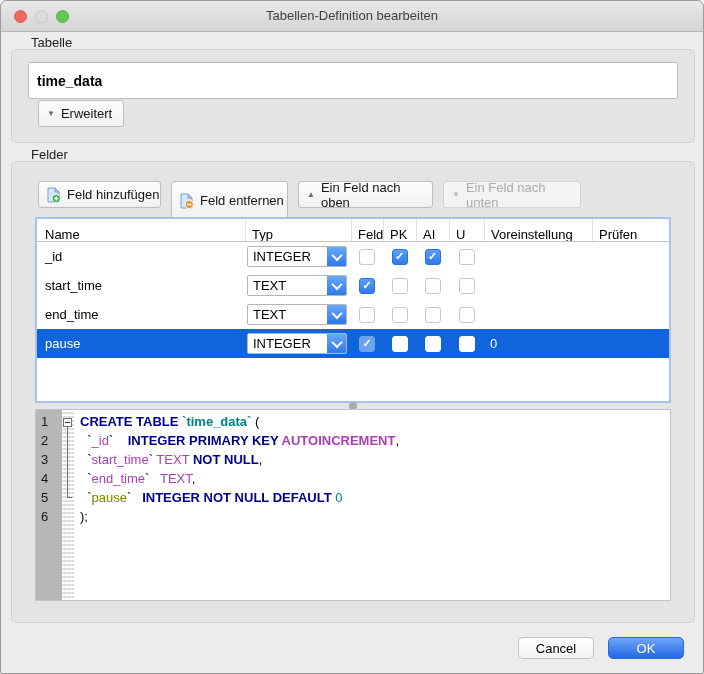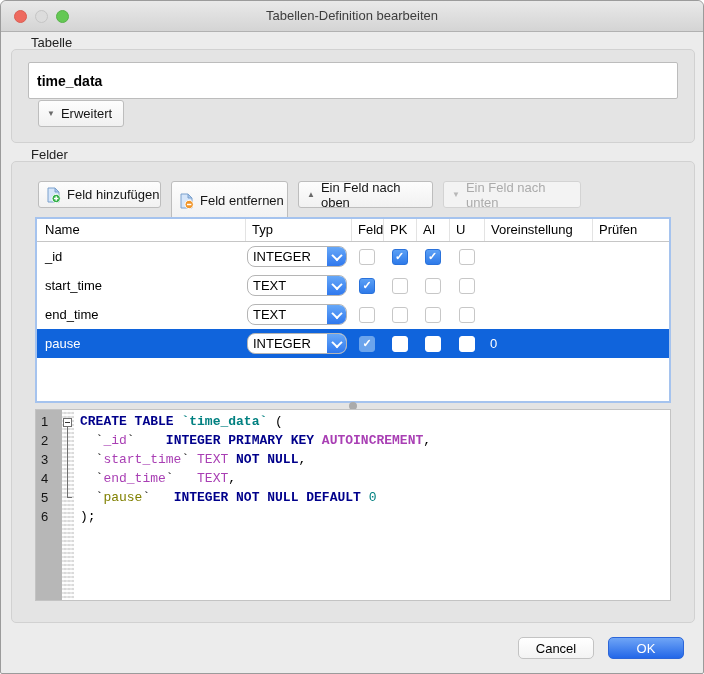--- a/index.html
+++ b/index.html
@@ -34,33 +34,33 @@
   #btn-remove{left:170px;top:180px;width:117px;height:39px;}
   #btn-up{left:297px;top:180px;width:135px;height:27px;}
   #btn-down{left:442px;top:180px;width:138px;height:27px;color:#ababab;border-color:#d3d3d3;background:#f3f3f3;}
   .tri{font-size:8px;color:#6a6a6a;margin:0 6px 0 8px;}
   .tri.dim{color:#b8b8b8;}
 
   
   #fields-table{position:absolute;left:34px;top:216px;width:636px;height:186px;box-sizing:border-box;background:#fff;border:2px solid #a5c3ee;overflow:hidden;}
   .grid{display:grid;grid-template-columns:208px 106px 32px 33px 33px 35px 108px 1fr;}
   .hrow{height:22px;border-bottom:1px solid #c6c6c6;background:#fff;}
-  .hcell{font-size:13px;color:#000;box-sizing:border-box;padding:3px 0 0 6px;overflow:hidden;white-space:nowrap;border-left:1px solid #e3e3e3;}
+  .hcell{font-size:13px;color:#000;box-sizing:border-box;padding:8px 0 0 6px;overflow:hidden;white-space:nowrap;border-left:1px solid #e3e3e3;}
   .hcell:first-child{border-left:none;padding-left:8px;}
   .trow{height:29px;}
   .trow .cell{display:flex;align-items:center;height:100%;box-sizing:border-box;font-size:13px;color:#000;overflow:hidden;}
   .name-cell{padding-left:8px;}
   .typ-cell{padding-left:2px;}
   .cb-cell{justify-content:center;}
   .def-cell{padding-left:6px;}
   .trow.selected{background:#1064dc;}
   .trow.selected .cell{color:#fff;}
 
   
-  .combo{display:flex;width:100px;height:21px;box-sizing:border-box;background:#fff;border:1px solid #b5b5b5;border-radius:8px;overflow:hidden;}
+  .combo{display:flex;width:100px;height:21px;box-sizing:border-box;background:#fff;border:1px solid #b5b5b5;border-radius:2px;overflow:hidden;}
   .combo-text{flex:1;font-size:13px;color:#000;padding:2px 0 0 5px;white-space:nowrap;overflow:hidden;}
   .combo-btn{width:19px;background:linear-gradient(#67a8f8,#2f78ee);display:flex;align-items:center;justify-content:center;}
   .chev{width:6px;height:6px;border-right:2px solid #fff;border-bottom:2px solid #fff;transform:rotate(45deg) translate(-1px,-1px);}
 
   
   .checkbox{width:16px;height:16px;box-sizing:border-box;border-radius:3px;background:#fff;border:1px solid #c7c7c7;display:flex;align-items:center;justify-content:center;}
   .checkbox.checked{background:linear-gradient(#5ba0f5,#2e7ae9);border-color:#2a72db;}
   .checkbox.checked::after{content:"✓";color:#fff;font-size:11px;font-weight:bold;line-height:1;}
   .trow.selected .checkbox{border-color:#fff;}
   .trow.selected .checkbox.checked{background:#6ba4ec;border-color:#6ba4ec;}
@@ -70,21 +70,21 @@
 
   
   #sql-editor{position:absolute;left:34px;top:408px;width:636px;height:192px;box-sizing:border-box;border:1px solid #c3c3c3;background:#fff;display:flex;overflow:hidden;}
   .gutter{width:26px;background:#b7b7b7;padding-top:2px;box-sizing:border-box;}
   .gutter .ln{height:19px;line-height:19px;font-size:13px;color:#141414;padding-left:5px;}
   .foldcol{width:12px;position:relative;background:#f1f1f1;background-image:repeating-linear-gradient(0deg,rgba(255,255,255,.9) 0 2px,rgba(210,210,210,.5) 2px 4px),repeating-linear-gradient(90deg,rgba(255,255,255,.4) 0 2px,rgba(205,205,205,.4) 2px 4px);}
   .fold-box{position:absolute;left:1px;top:8px;width:9px;height:9px;box-sizing:border-box;background:#fff;border:1px solid #6f6f6f;}
   .fold-box::after{content:"";position:absolute;left:1px;top:3px;width:5px;height:1px;background:#333;}
   .fold-line{position:absolute;left:5px;top:17px;width:1px;height:70px;background:#6f6f6f;}
   .fold-foot{position:absolute;left:5px;top:87px;width:5px;height:1px;background:#6f6f6f;}
-  .code{flex:1;padding:2px 0 0 6px;font-family:Liberation Mono, monospace;font-size:13px;white-space:pre;}
+  .code{flex:1;padding:2px 0 0 6px;font-family:Liberation Sans, sans-serif;font-size:13px;white-space:pre;}
   .code .line{height:19px;line-height:19px;}
   .tok.kw{color:#00008b;font-weight:bold;}
   .tok.tbl{color:#008080;font-weight:bold;}
   .tok.id{color:#a93fb4;}
   .tok.idb{color:#a93fb4;font-weight:bold;margin-top:16px;}
   .tok.olv{color:#808000;}
   .tok.num{color:#008080;}
   .tok.pl{color:#000;}
 
   

